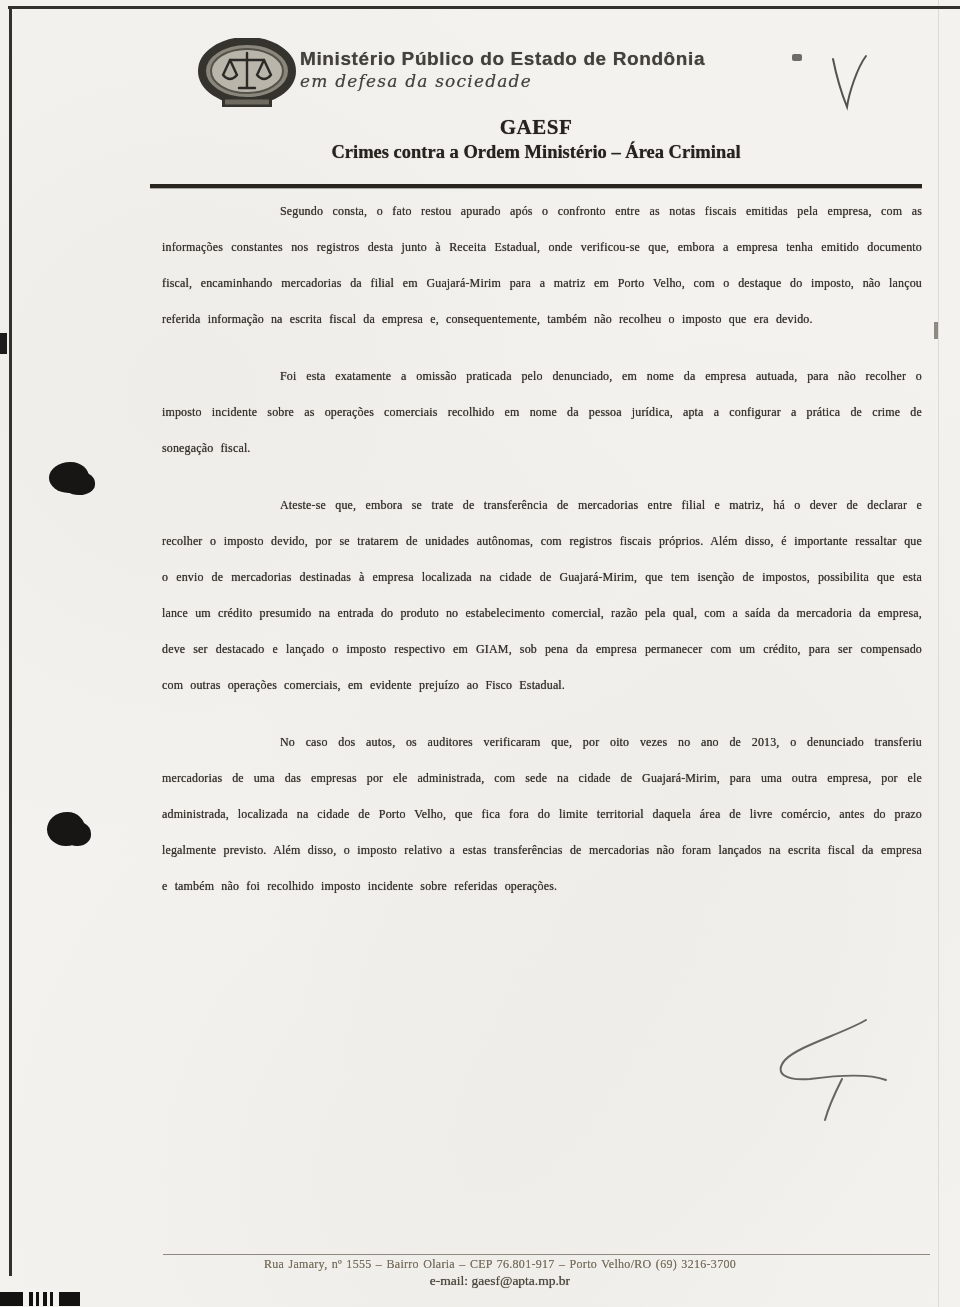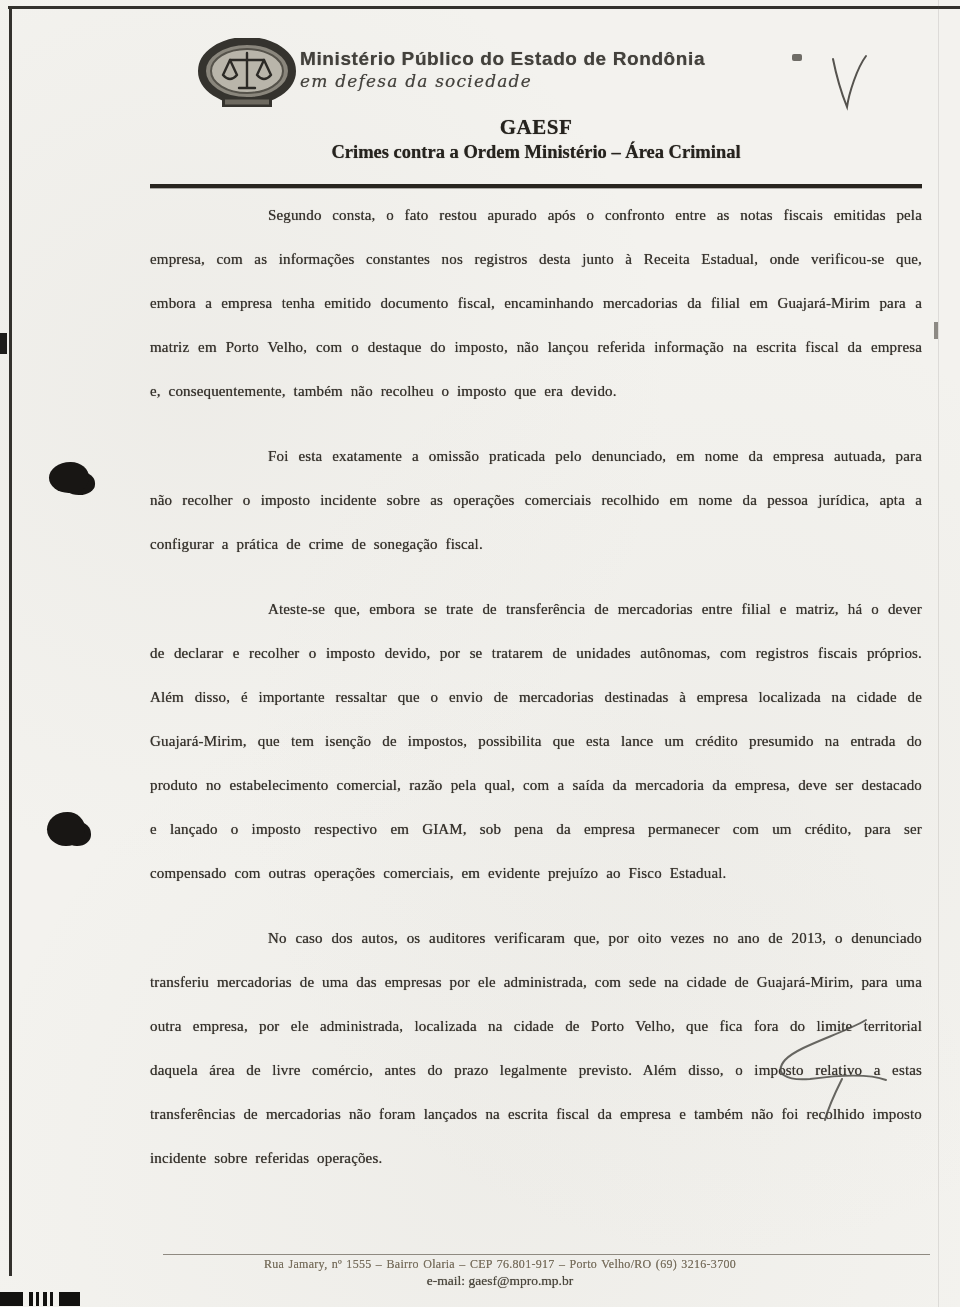--- a/index.html
+++ b/index.html
@@ -44,22 +44,22 @@
 
   
   .title-block{position:absolute;left:150px;top:104px;width:772px;text-align:center;color:#26231e;margin-top:11px;}
   .acronym{font-weight:bold;font-size:21px;letter-spacing:.5px;text-shadow:0 0 .8px rgba(38,35,30,.75);}
   .tline{font-weight:bold;font-size:18.5px;line-height:25px;text-shadow:0 0 .8px rgba(38,35,30,.7);}
   .header-rule{position:absolute;left:150px;top:184px;width:772px;height:4px;background:#28251f;box-shadow:0 1px 0 rgba(40,37,31,.35);}
 
   
   .doc-body{position:absolute;left:150px;top:193px;width:772px;color:#37332d;}
   .doc-body p{
-    margin:0 0 21px 0;
-    font-size:15px;line-height:44px;letter-spacing:.15px;word-spacing:4px;
+    margin:0 0 21px 12px;
+    font-size:12px;line-height:36px;letter-spacing:.15px;word-spacing:4px;
     text-align:justify;text-indent:118px;
     text-shadow:0 0 .7px rgba(55,51,45,.85);
   }
   .u{text-underline-offset:4px;text-decoration-thickness:1px;}
 
   
   .ink-blob{position:absolute;background:#181614;border-radius:54% 46% 50% 50%/52% 50% 48% 50%;}
   .blob1{left:49px;top:462px;width:40px;height:31px;box-shadow:10px 6px 0 -4px #181614;}
   .blob2{left:47px;top:812px;width:38px;height:34px;box-shadow:11px 5px 0 -5px #181614;}
   .squiggle{position:absolute;left:768px;top:1016px;width:134px;height:108px;}
@@ -150,16 +150,16 @@
       <span class="bc4"></span>
       <span class="bcg4"></span>
       <span class="bc5"></span>
       <span class="bcg5"></span>
       <span class="bc6"></span>
   </div>
 
   <footer class="doc-footer">
     <div class="footer-rule"></div>
     <div class="footer-address">Rua Jamary, nº 1555 – Bairro Olaria – CEP 76.801-917 – Porto Velho/RO (69) 3216-3700</div>
-    <div class="footer-email">e-mail: gaesf@mpro.mp.br</div>
+    <div class="footer-email">e-mail: gaesf@apta.mp.br</div>
   </footer>
 
 </div>
 
 </body></html>

